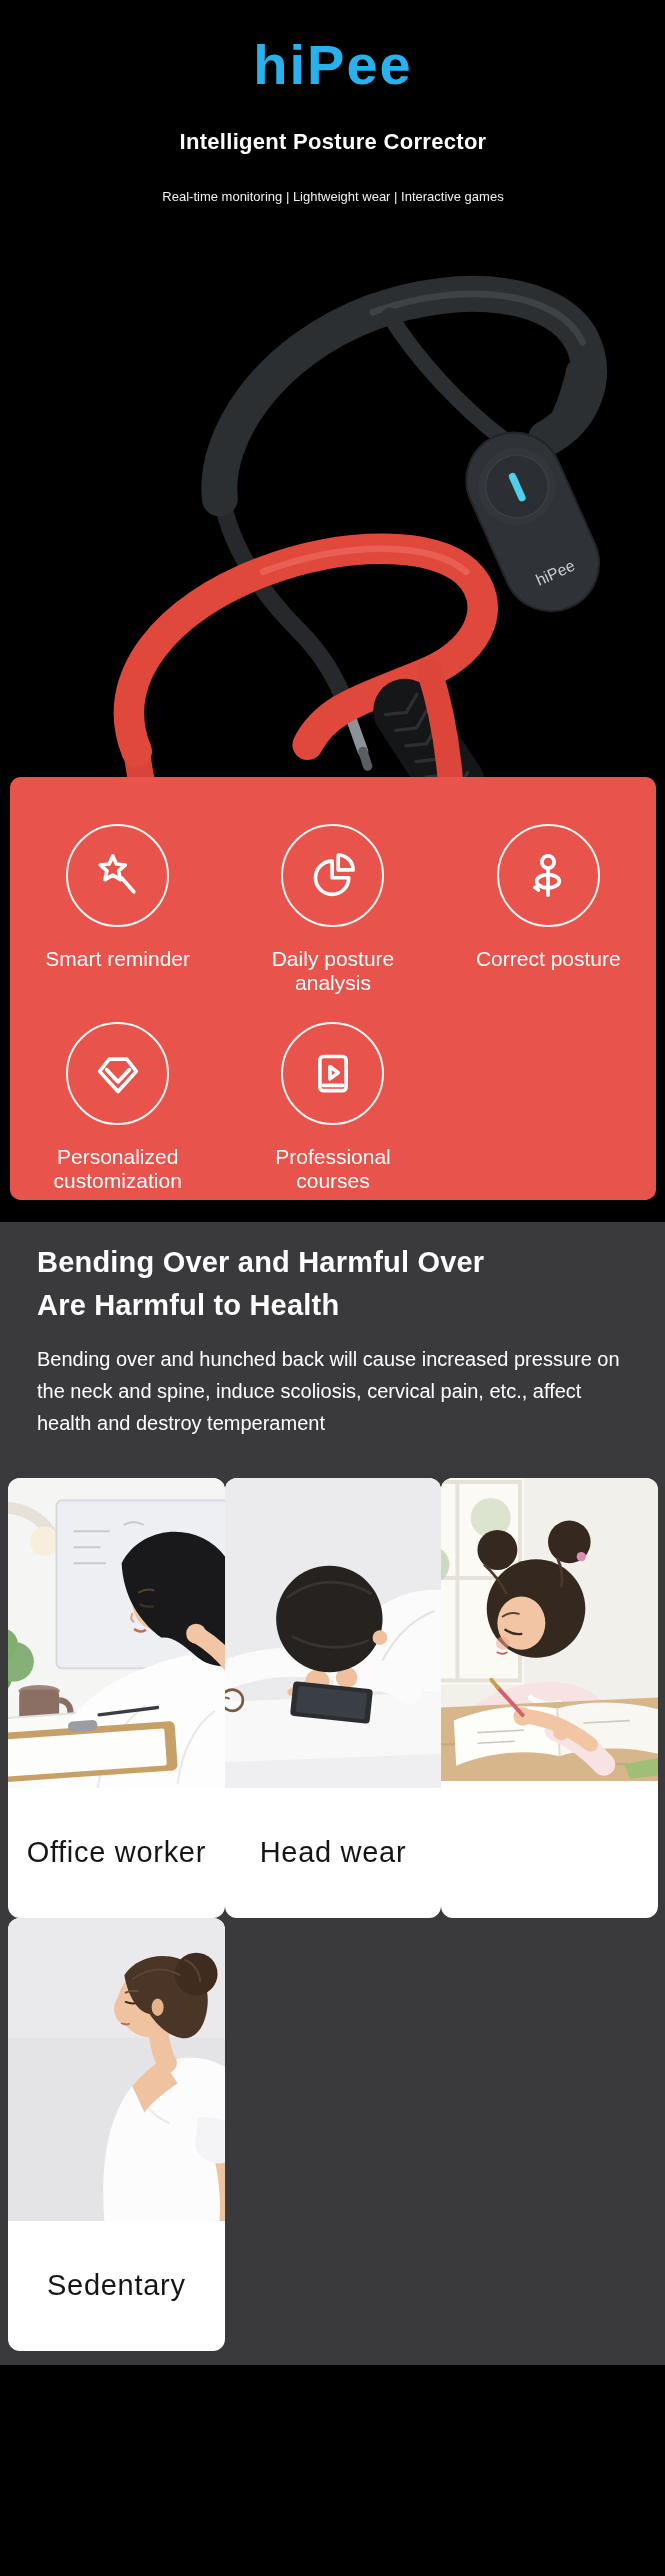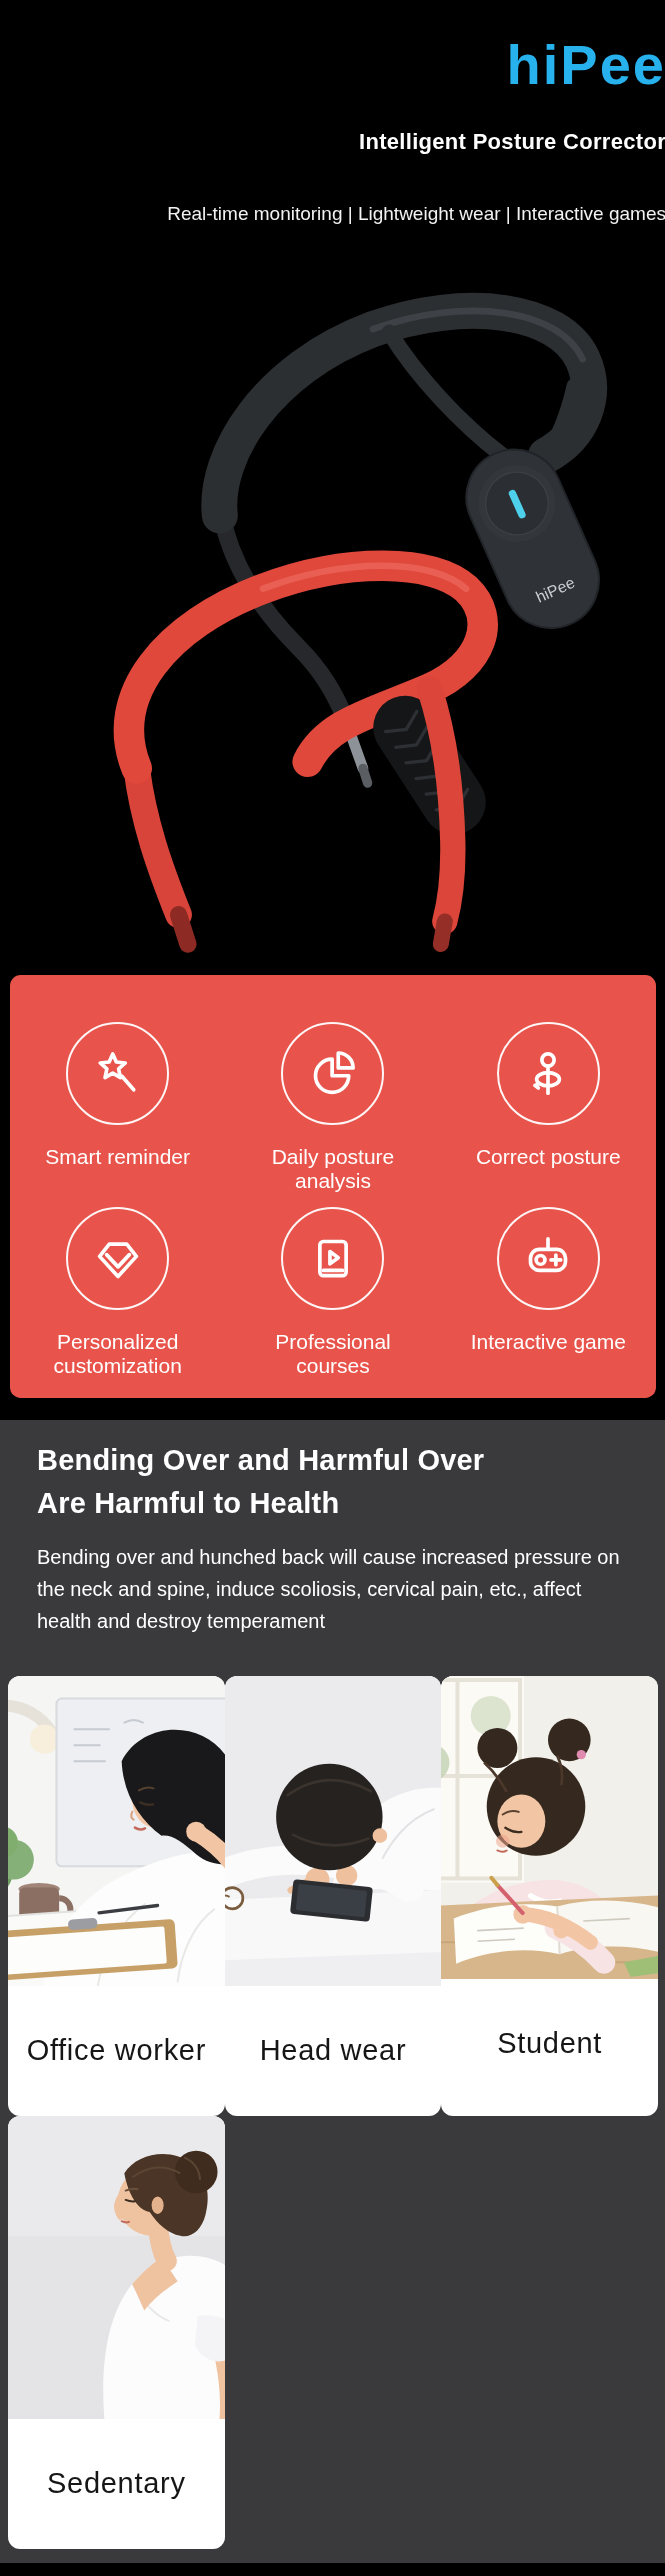--- a/index.html
+++ b/index.html
@@ -1,29 +1,29 @@
 <!DOCTYPE html>
 <html style="font-size:10.7px"><head>
 <meta charset="utf-8">
 <style>
   * { margin:0; padding:0; box-sizing:border-box; }
   html,body { width:666px; background:#000; font-family:"Liberation Sans", sans-serif; }
   .page { width:666px; height:2576px; overflow:hidden; position:relative; background:#000; }
 
   
-  .hero { height:975px; background:#000; text-align:right; overflow:hidden; }
+  .hero { height:777px; background:#000; text-align:center; overflow:hidden; }
   .logo { padding-top:37px; font-size:56px; line-height:56px; font-weight:bold; letter-spacing:2px; color:#27b2ee; }
   .hero-title { margin-top:33px; font-size:22px; line-height:31px; font-weight:bold; color:#fff; letter-spacing:0.3px; }
-  .hero-subtitle { margin-top:46px; font-size:19px; line-height:21px; color:#f2f2f2; font-weight:normal; }
+  .hero-subtitle { margin-top:29px; font-size:13px; line-height:21px; color:#f2f2f2; font-weight:normal; }
   .product-visual { margin-top:12px; display:block; }
 
   
   .features-band { background:#000; padding:0 10px 22px 10px; }
   .red-card { height:423px; border-radius:10.7px; background:#e8544b; padding-top:47px; }
-  .features-grid { display:grid; grid-template-columns:repeat(3,1fr); row-gap:14px; }
+  .features-grid { display:grid; grid-template-columns:repeat(3,1fr); row-gap:27px; }
   .feature-item { display:flex; flex-direction:column; align-items:center; }
   .icon-circle { width:103px; height:103px; border:2px solid rgba(255,255,255,0.95); border-radius:50%;
                  display:flex; align-items:center; justify-content:center; }
   .icon-circle svg { width:56px; height:56px; }
   .feature-label { margin-top:20px; height:48px; max-width:168px; text-align:center;
                    font-size:21px; line-height:24px; color:#fff; }
 
   
   .harm-section { background:#3a3a3c; padding:18.6px 0 14.6px 0; }
   .harm-heading { margin-left:37px; color:#fff; font-weight:bold; font-size:29px; line-height:43px; letter-spacing:0.2px; }
@@ -142,32 +142,20 @@
           <div class="icon-circle">
             <svg viewBox="0 0 64 64" fill="none" stroke="#fff" stroke-width="4.2" stroke-linecap="round" stroke-linejoin="round">
               <rect x="17" y="12" width="30" height="39" rx="4"></rect>
               <path d="M28.5 23.5 L38 30.5 L28.5 37.5 Z"></path>
               <path d="M21 45 L43 45"></path>
             </svg>
           </div>
           <div class="feature-label">Professional courses</div>
         </div>
 
-        <div class="feature-item">
-          <div class="icon-circle">
-            <svg viewBox="0 0 64 64" fill="none" stroke="#fff" stroke-width="4.2" stroke-linecap="round" stroke-linejoin="round">
-              <path d="M32 9 L32 20"></path>
-              <rect x="12" y="21" width="40" height="24" rx="10"></rect>
-              <circle cx="23.5" cy="33" r="5"></circle>
-              <path d="M41 27.5 L41 38.5"></path>
-              <path d="M35.5 33 L46.5 33"></path>
-            </svg>
-          </div>
-          <div class="feature-label">Interactive game</div>
-        </div>
 
       </div>
     </div>
   </div>
 
   <div class="harm-section">
     <div class="harm-heading">
       <div>Bending Over and Harmful Over</div>
       <div>Are Harmful to Health</div>
     </div>
@@ -291,21 +279,20 @@
             <path d="M130 376 h70 M130 392 h56 M290 370 h70" stroke="#cfcac0" stroke-width="2.5"></path>
           </g>
           <path d="M350 430 L470 408 L476 436 L360 452 Z" fill="#9fbf77"></path>
           <path d="M320 430 C296 404 272 388 248 378" stroke="#f7e3e4" stroke-width="34" fill="none" stroke-linecap="round"></path>
           <path d="M300 400 C266 374 230 360 200 358" stroke="#f2c6a4" stroke-width="22" fill="none" stroke-linecap="round"></path>
           <circle cx="198" cy="358" r="14" fill="#f2c6a4"></circle>
           <circle cx="256" cy="382" r="12" fill="#f2c6a4"></circle>
           <path d="M198 356 L160 314" stroke="#d4626e" stroke-width="6" stroke-linecap="round"></path>
           <path d="M160 314 L151 303" stroke="#caa04a" stroke-width="6" stroke-linecap="round"></path>
         </svg>
-        <div class="persona-label">Student</div>
       </div>
 
       <div class="persona-card">
         <svg height="303" viewBox="0 0 476 455" preserveAspectRatio="xMidYMid slice">
           <rect width="476" height="455" fill="#e4e4e6"></rect>
           <rect width="476" height="180" fill="#eaeaec"></rect>
           <path d="M220 455 C214 372 224 300 262 252 C296 210 356 198 398 222 C442 248 458 306 452 372 C449 408 448 432 448 455 Z" fill="#fcfcfc"></path>
           <path d="M262 252 C282 286 300 302 318 308" stroke="#e8e8ea" stroke-width="3" fill="none"></path>
           <path d="M404 368 C410 398 412 424 410 455" stroke="#efc2a0" stroke-width="34" fill="none" stroke-linecap="round"></path>
           <path d="M360 300 C392 296 416 308 424 330 C430 348 420 364 398 368 C380 371 364 362 356 344 Z" fill="#f4f4f6"></path>

